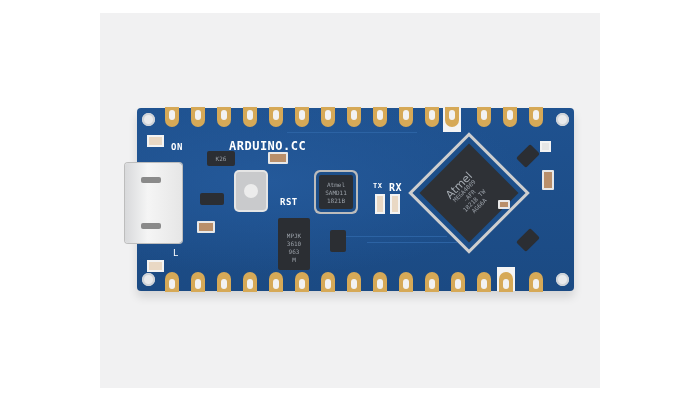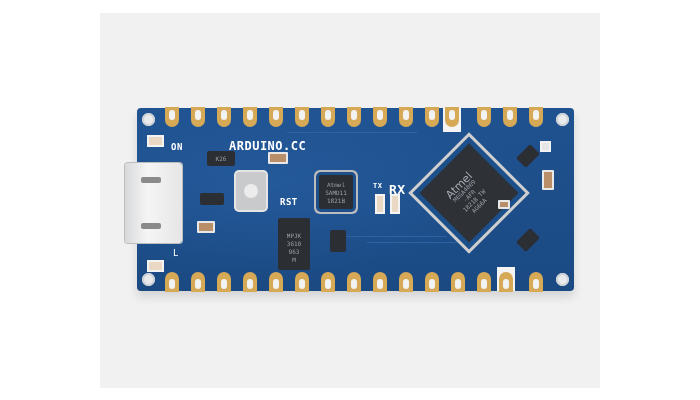--- a/index.html
+++ b/index.html
@@ -122,21 +122,21 @@
 
   <div class="chip" style="left:182px;top:67px;width:34px;height:34px;box-shadow:0 0 0 3px #1d4f8a,0 0 0 5px #bcbcbc;">
     <div class="chiptext" style="left:0;right:0;top:6px;">Atmel</div>
     <div class="chiptext" style="left:0;right:0;top:14px;">SAMD11</div>
     <div class="chiptext" style="left:0;right:0;top:22px;">1821B</div>
   </div>
 
   <div class="chip" style="left:193px;top:122px;width:16px;height:22px;"></div>
 
   <div class="silk" style="left:236px;top:74px;font-size:7px;">TX</div>
-  <div class="silk" style="left:252px;top:74px;font-size:13px;">RX</div>
+  <div class="silk" style="left:252px;top:74px;font-size:10px;">RX</div>
   <div class="led" style="left:238px;top:86px;width:6px;height:16px;"></div>
   <div class="led" style="left:253px;top:86px;width:6px;height:16px;"></div>
 
   <div class="qfp"></div>
   <div class="chiptext" style="left:296px;top:70px;width:72px;transform:rotate(-45deg);font-size:6px;">
     <div style="font-size:11px;font-family:'DejaVu Sans',sans-serif;color:#a6acb3;">Atmel</div>
     <div>MEGA4809</div>
     <div>-AFR</div>
     <div>1821B TW</div>
     <div>AG66A</div>

